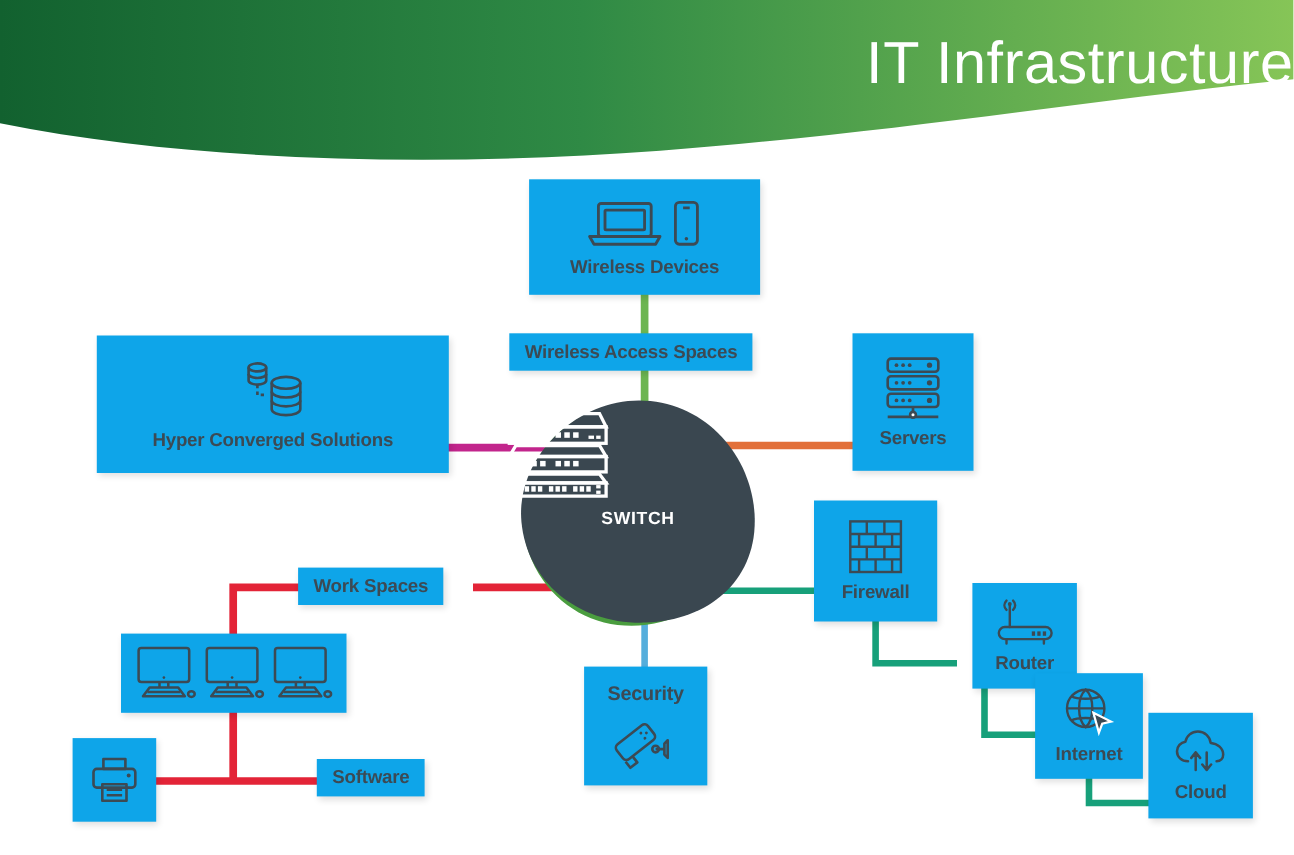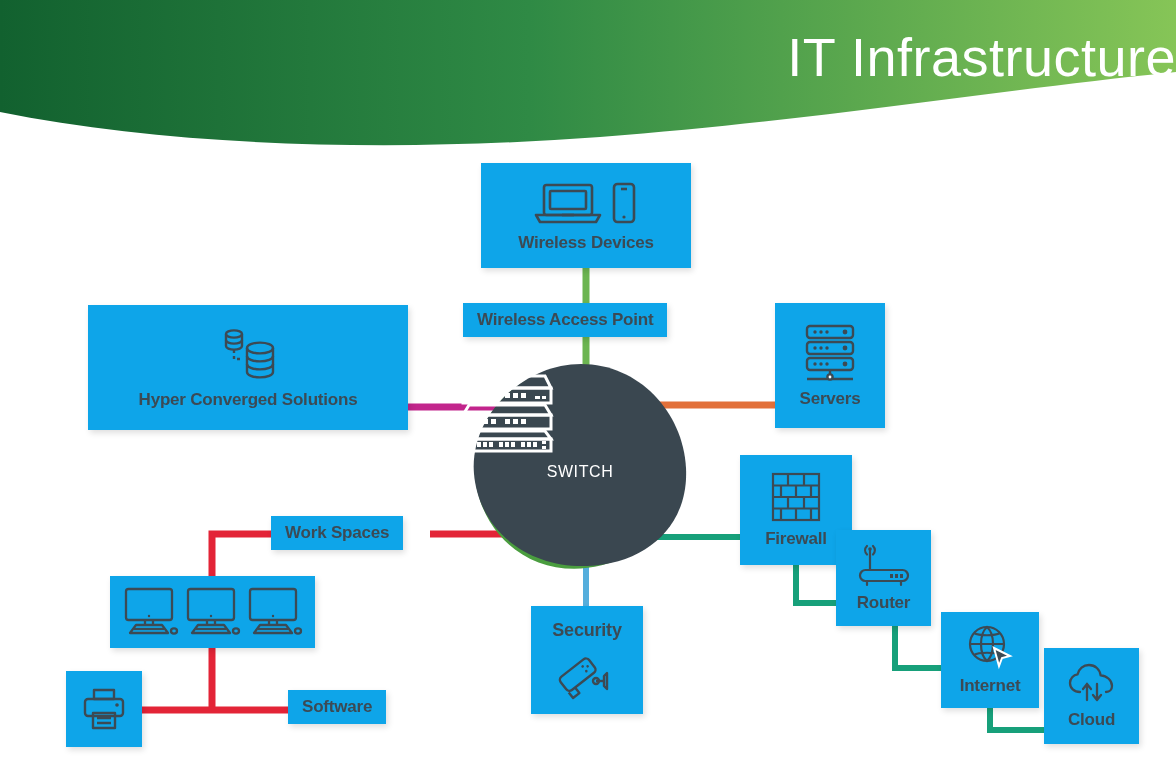--- a/index.html
+++ b/index.html
@@ -66,21 +66,21 @@
     display: flex;
     flex-direction: column;
     align-items: center;
     justify-content: center;
     padding-top: 6px;
     box-sizing: border-box;
   }
   #switch-label {
     color: #ffffff;
     font-size: 16px;
-    font-weight: normal;
+    font-weight: bold;
     letter-spacing: 0.6px;
     margin-top: 6px;
   }
 
   
   .card {
     position: absolute;
     background: #0ea5e9;
     box-shadow: 2px 3px 6px rgba(0,0,0,0.13);
     display: flex;
@@ -110,21 +110,21 @@
   #card-wireless-devices { left: 481px; top: 163px; width: 210px; height: 105px; }
   #card-wireless-ap      { left: 463px; top: 303px; }
   #card-hyper            { left: 88px;  top: 305px; width: 320px; height: 125px; }
   #card-servers          { left: 775px; top: 303px; width: 110px; height: 125px; }
   #card-workspaces       { left: 271px; top: 516px; }
   #card-monitors         { left: 110px; top: 576px; width: 205px; height: 72px; }
   #card-printer          { left: 66px;  top: 671px; width: 76px;  height: 76px; }
   #card-software         { left: 288px; top: 690px; }
   #card-security         { left: 531px; top: 606px; width: 112px; height: 108px; }
   #card-firewall         { left: 740px; top: 455px; width: 112px; height: 110px; }
-  #card-router           { left: 836px; top: 530px; width: 95px;  height: 96px; }
+  #card-router           { left: 884px; top: 530px; width: 95px;  height: 96px; }
   #card-internet         { left: 941px; top: 612px; width: 98px;  height: 96px; }
   #card-cloud            { left: 1044px; top: 648px; width: 95px;  height: 96px; }
 
   #card-security .label { font-size: 18px; }
   #card-firewall .label, #card-router .label,
   #card-internet .label, #card-cloud .label { font-size: 17px; }
 </style>
 </head>
 <body>
 
@@ -245,21 +245,21 @@
           <rect x="84" y="5" width="20" height="38" rx="3.5"></rect>
           <path d="M91,10 L97,10"></path>
           <circle cx="94" cy="38" r="1.6" fill="#3c4a54" stroke="none"></circle>
         </g>
       </svg>
     </span>
     <div class="label">Wireless Devices</div>
   </div>
 
   <div class="card label-only" id="card-wireless-ap">
-    <div class="label">Wireless Access Point</div>
+    <div class="label">Wireless Access Spaces</div>
   </div>
 
   <div class="card" id="card-hyper">
     <span class="icon">
       <svg width="66" height="58" viewBox="0 0 66 58" xmlns="http://www.w3.org/2000/svg" fill="none" stroke="#3c4a54" stroke-width="2.4">
 
         <ellipse cx="19" cy="8" rx="8" ry="3.6"></ellipse>
         <path d="M11,8 L11,20 C11,22 14.6,23.6 19,23.6 C23.4,23.6 27,22 27,20 L27,8"></path>
         <path d="M11,14 C11,16 14.6,17.6 19,17.6 C23.4,17.6 27,16 27,14"></path>
 

